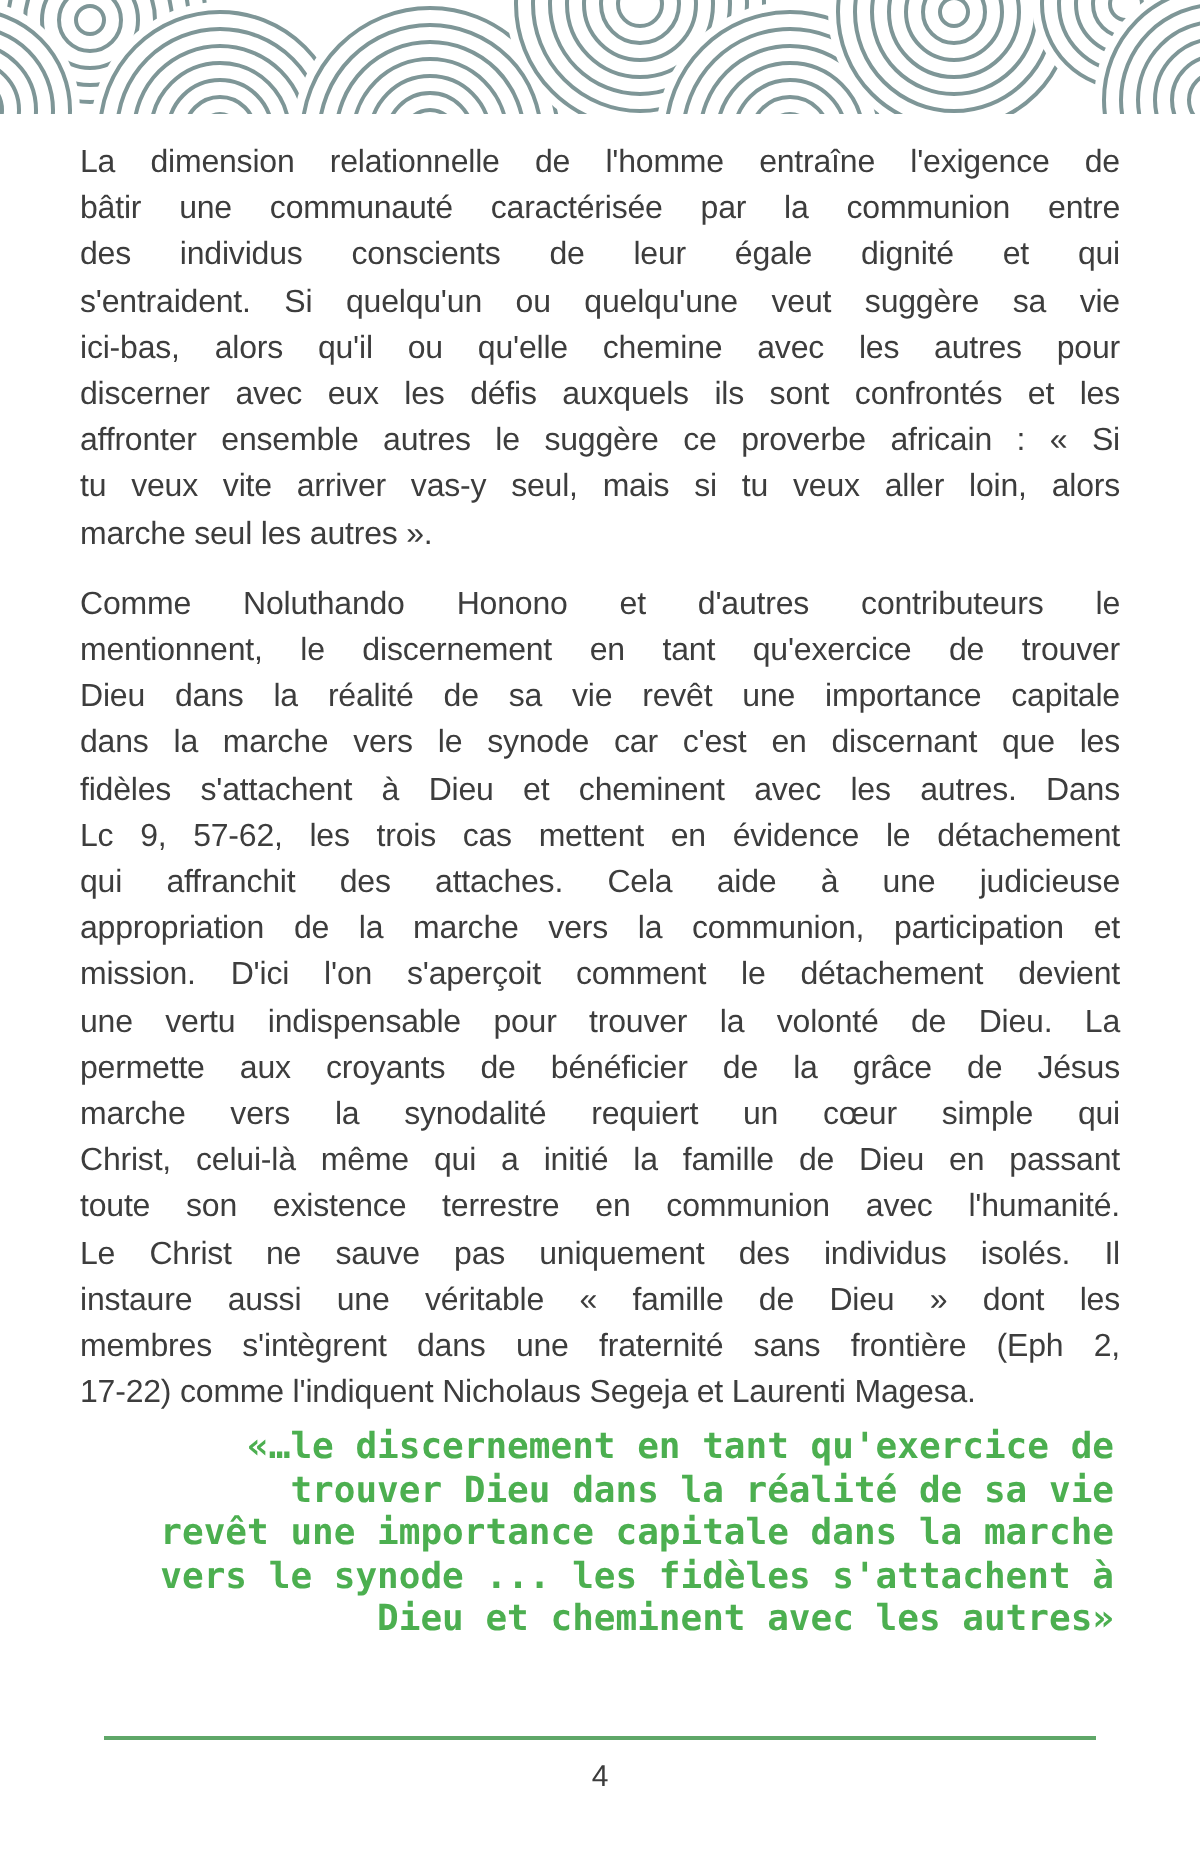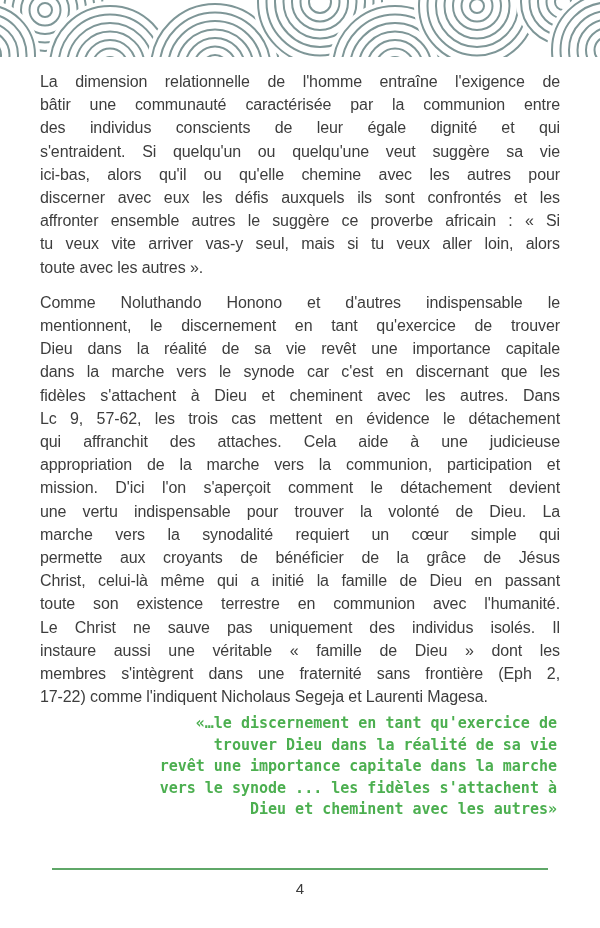--- a/index.html
+++ b/index.html
@@ -44,21 +44,21 @@
     text-align-last: left;
   }
 
   
   .pull-quote {
     margin: 5px 43px 0 60px;
     text-align: right;
     color: var(--quote-green, #4CAF50);
     font-family: "DejaVu Sans Mono", monospace;
     font-weight: 700;
-    font-size: 15px;
+    font-size: 18px;
     line-height: 21.5px;
     white-space: nowrap;
   }
 
   
   .footer-rule {
     width: 496px;
     margin: 47px auto 0 auto;
     border: none;
     border-top: 2px solid var(--rule-green, #5FA768);
@@ -152,36 +152,36 @@
 
     <div class="paragraph">
       <div class="jline">La dimension relationnelle de l'homme entraîne l'exigence de</div>
       <div class="jline">bâtir une communauté caractérisée par la communion entre</div>
       <div class="jline">des individus conscients de leur égale dignité et qui</div>
       <div class="jline">s'entraident. Si quelqu'un ou quelqu'une veut suggère sa vie</div>
       <div class="jline">ici-bas, alors qu'il ou qu'elle chemine avec les autres pour</div>
       <div class="jline">discerner avec eux les défis auxquels ils sont confrontés et les</div>
       <div class="jline">affronter ensemble autres le suggère ce proverbe africain : « Si</div>
       <div class="jline">tu veux vite arriver vas-y seul, mais si tu veux aller loin, alors</div>
-      <div class="jline-last">toute avec les autres ».</div>
+      <div class="jline-last">marche seul les autres ».</div>
     </div>
 
     <div class="paragraph">
-      <div class="jline">Comme Noluthando Honono et d'autres indispensable le</div>
+      <div class="jline">Comme Noluthando Honono et d'autres contributeurs le</div>
       <div class="jline">mentionnent, le discernement en tant qu'exercice de trouver</div>
       <div class="jline">Dieu dans la réalité de sa vie revêt une importance capitale</div>
       <div class="jline">dans la marche vers le synode car c'est en discernant que les</div>
       <div class="jline">fidèles s'attachent à Dieu et cheminent avec les autres. Dans</div>
       <div class="jline">Lc 9, 57-62, les trois cas mettent en évidence le détachement</div>
       <div class="jline">qui affranchit des attaches. Cela aide à une judicieuse</div>
       <div class="jline">appropriation de la marche vers la communion, participation et</div>
       <div class="jline">mission. D'ici l'on s'aperçoit comment le détachement devient</div>
       <div class="jline">une vertu indispensable pour trouver la volonté de Dieu. La</div>
+      <div class="jline">permette aux croyants de bénéficier de la grâce de Jésus</div>
       <div class="jline">marche vers la synodalité requiert un cœur simple qui</div>
-      <div class="jline">permette aux croyants de bénéficier de la grâce de Jésus</div>
       <div class="jline">Christ, celui-là même qui a initié la famille de Dieu en passant</div>
       <div class="jline">toute son existence terrestre en communion avec l'humanité.</div>
       <div class="jline">Le Christ ne sauve pas uniquement des individus isolés. Il</div>
       <div class="jline">instaure aussi une véritable « famille de Dieu » dont les</div>
       <div class="jline">membres s'intègrent dans une fraternité sans frontière (Eph 2,</div>
       <div class="jline-last">17-22) comme l'indiquent Nicholaus Segeja et Laurenti Magesa.</div>
     </div>
 
   </main>
 

